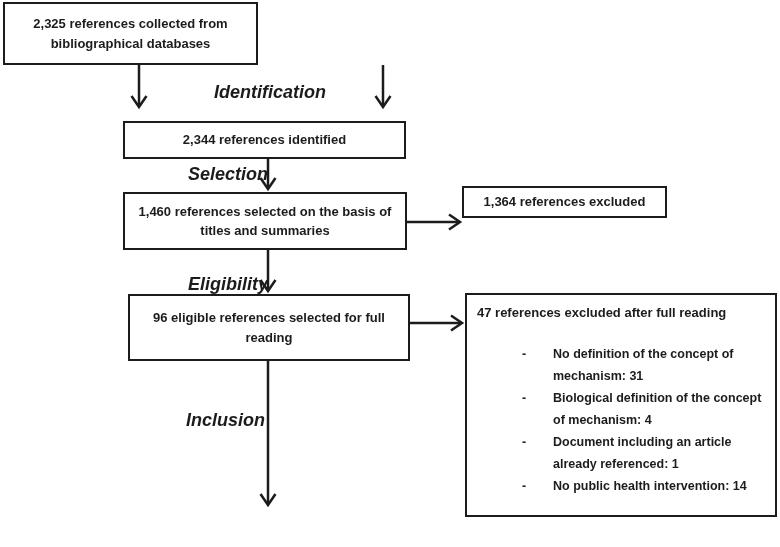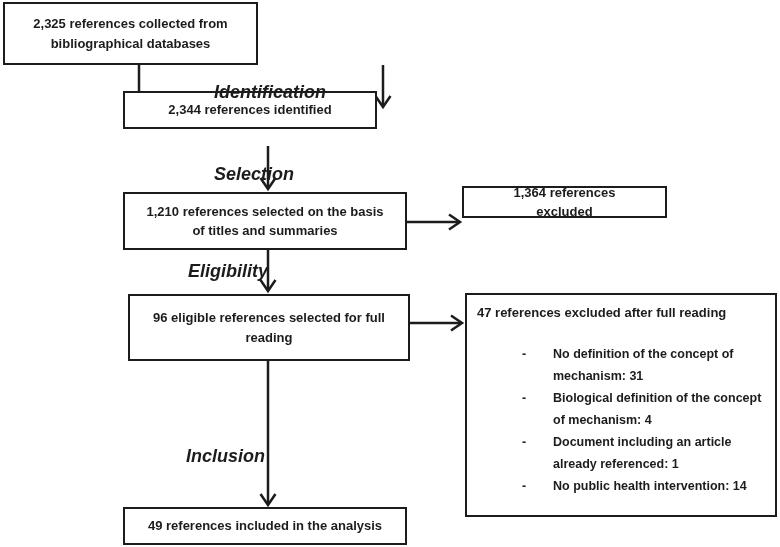--- a/index.html
+++ b/index.html
@@ -21,21 +21,21 @@
     box-sizing: border-box;
     border: 2px solid #1c1c1c;
     background: #ffffff;
     display: flex;
     align-items: center;
     justify-content: center;
     text-align: center;
     font-weight: bold;
     font-size: 13px;
     line-height: 1.5;
-    padding: 2px 20px;
+    padding: 2px 12px;
   }
   .fbox.detail {
     display: block;
     text-align: left;
     padding: 8px 5px 8px 10px;
   }
   .detail-title {
     font-weight: bold;
     font-size: 13px;
     line-height: 19px;
@@ -107,26 +107,26 @@
       <line x1="410" y1="323" x2="460" y2="323"></line>
       <polyline points="451,315.5 462,323 451,330.5"></polyline>
     </g>
   </svg>
 
   <div class="fbox" style="left:3px; top:2px; width:255px; height:63px;">
     <span>2,325 references collected from bibliographical databases</span>
   </div>
 
 
-  <div class="fbox" style="left:123px; top:91px; width:254px; height:38px;">
+  <div class="fbox" style="left:123px; top:121px; width:283px; height:38px;">
     <span>2,344 references identified</span>
   </div>
 
   <div class="fbox" style="left:123px; top:192px; width:284px; height:58px;">
-    <span>1,210 references selected on the basis of titles and summaries</span>
+    <span>1,460 references selected on the basis of titles and summaries</span>
   </div>
 
   <div class="fbox" style="left:462px; top:186px; width:205px; height:32px;">
     <span>1,364 references excluded</span>
   </div>
 
   <div class="fbox" style="left:128px; top:294px; width:282px; height:67px;">
     <span>96 eligible references selected for full reading</span>
   </div>
 
@@ -145,22 +145,19 @@
         <span class="dash">-</span>
         <span>Document including an article already referenced: 1</span>
       </li>
       <li>
         <span class="dash">-</span>
         <span>No public health intervention: 14</span>
       </li>
     </ul>
   </div>
 
-  <div class="fbox" style="left:123px; top:507px; width:284px; height:38px;">
-    <span>49 references included in the analysis</span>
-  </div>
 
   <div class="stage" style="left:214px; top:83px;">Identification</div>
-  <div class="stage" style="left:188px; top:165px;margin-left:26px;">Selection</div>
-  <div class="stage" style="left:188px; top:262px;">Eligibility</div>
-  <div class="stage" style="left:186px; top:411px;margin-top:36px;">Inclusion</div>
+  <div class="stage" style="left:188px; top:165px;">Selection</div>
+  <div class="stage" style="left:188px; top:275px;">Eligibility</div>
+  <div class="stage" style="left:186px; top:411px;">Inclusion</div>
 
 </div>
 
 </body></html>

